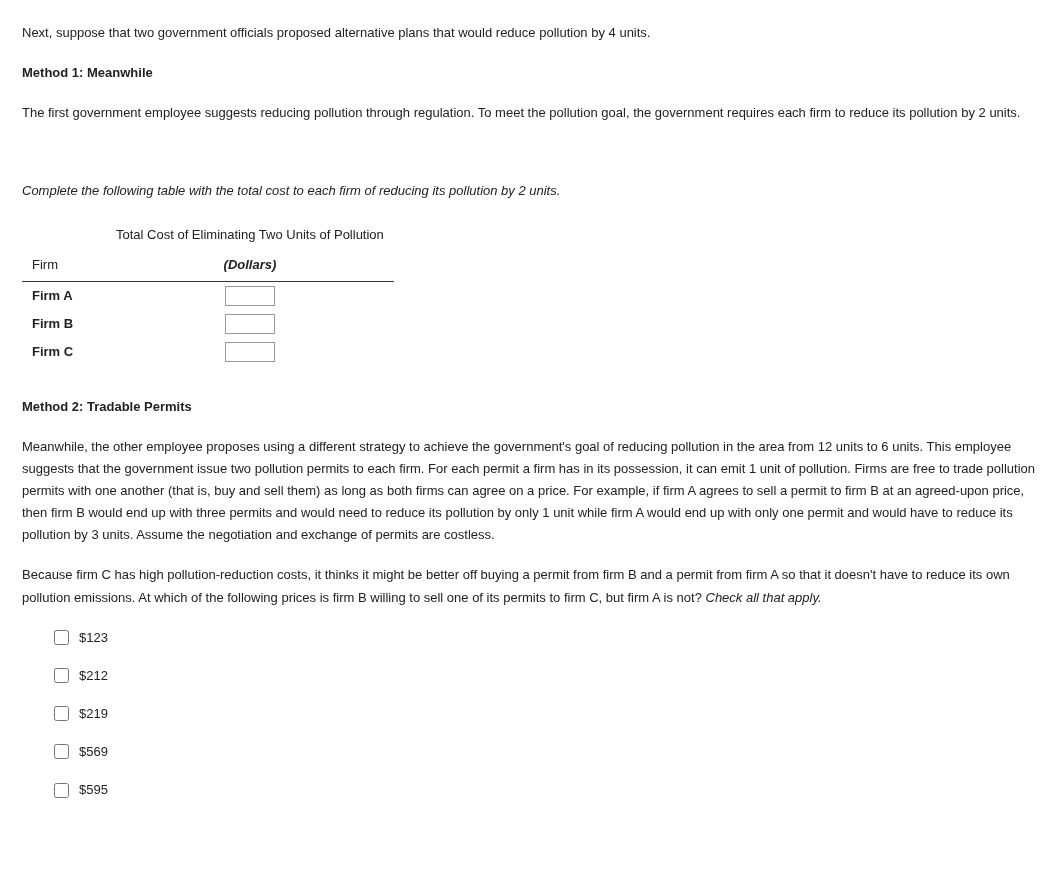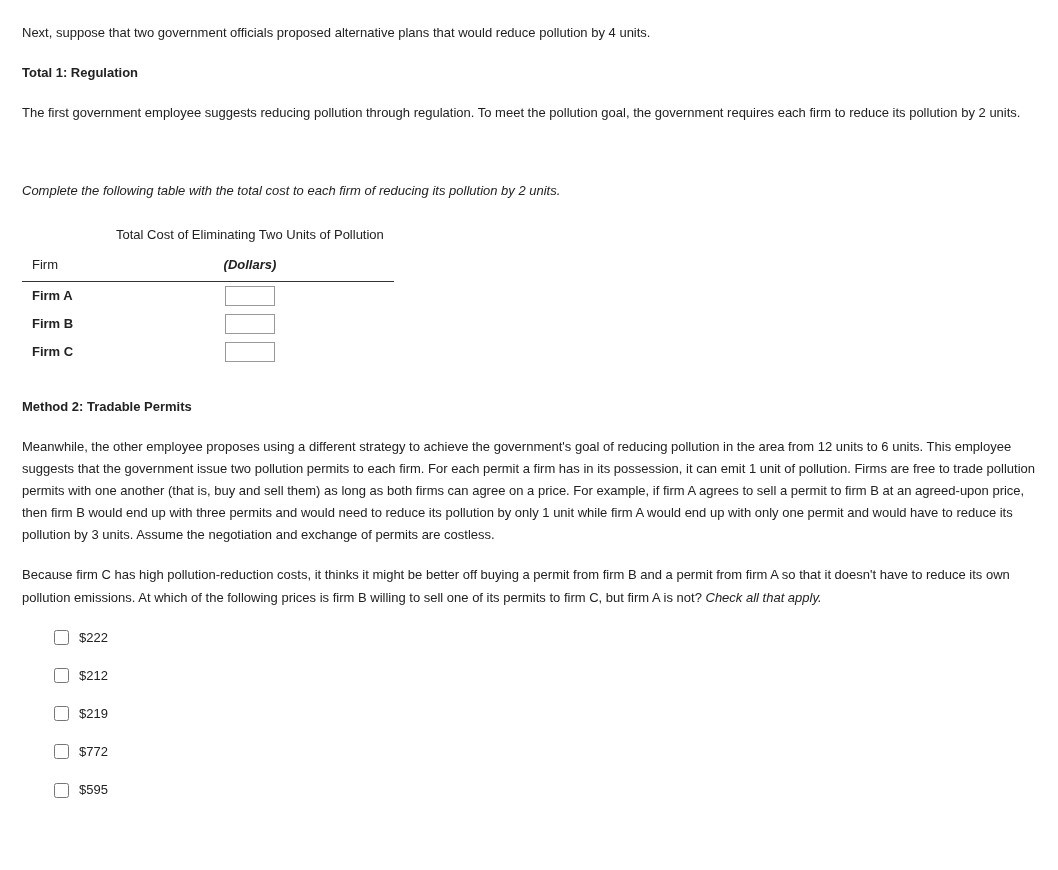--- a/index.html
+++ b/index.html
@@ -80,21 +80,21 @@
     }
     .thead-border {
       border-bottom: 1px solid #333;
     }
   </style>
 </head>
 <body>
 
 <div class="para">Next, suppose that two government officials proposed alternative plans that would reduce pollution by 4 units.</div>
 
-<div class="para bold">Total 1: Regulation</div>
+<div class="para bold">Method 1: Meanwhile</div>
 
 <div class="para section-gap">The first government employee suggests reducing pollution through regulation. To meet the pollution goal, the government requires each firm to reduce its pollution by 2 units.</div>
 
 <div class="para italic">Complete the following table with the total cost to each firm of reducing its pollution by 2 units.</div>
 
 <table class="cost-table">
   <thead>
     <tr>
       <th class="firm-col" style="border-bottom:none;"></th>
       <th>Total Cost of Eliminating Two Units of Pollution</th>
@@ -124,31 +124,31 @@
 
 <div class="para">Meanwhile, the other employee proposes using a different strategy to achieve the government's goal of reducing pollution in the area from 12 units to 6 units. This employee suggests that the government issue two pollution permits to each firm. For each permit a firm has in its possession, it can emit 1 unit of pollution. Firms are free to trade pollution permits with one another (that is, buy and sell them) as long as both firms can agree on a price. For example, if firm A agrees to sell a permit to firm B at an agreed-upon price, then firm B would end up with three permits and would need to reduce its pollution by only 1 unit while firm A would end up with only one permit and would have to reduce its pollution by 3 units. Assume the negotiation and exchange of permits are costless.</div>
 
 <div class="para">
   <span>Because firm C has high pollution-reduction costs, it thinks it might be better off buying a permit from firm B and a permit from firm A so that it doesn't have to reduce its own pollution emissions. At which of the following prices is firm B willing to sell one of its permits to firm C, but firm A is not? </span><span class="italic">Check all that apply.</span>
 </div>
 
 <div class="checkbox-list">
   <div class="checkbox-item">
     <input type="checkbox" style="">
-    <span>$222</span>
+    <span>$123</span>
   </div>
   <div class="checkbox-item">
     <input type="checkbox" style="">
     <span>$212</span>
   </div>
   <div class="checkbox-item">
     <input type="checkbox" style="">
     <span>$219</span>
   </div>
   <div class="checkbox-item">
     <input type="checkbox" style="">
-    <span>$772</span>
+    <span>$569</span>
   </div>
   <div class="checkbox-item" style="margin-bottom:0;">
     <input type="checkbox" style="">
     <span>$595</span>
   </div>
 </div>
 
 </body></html>

